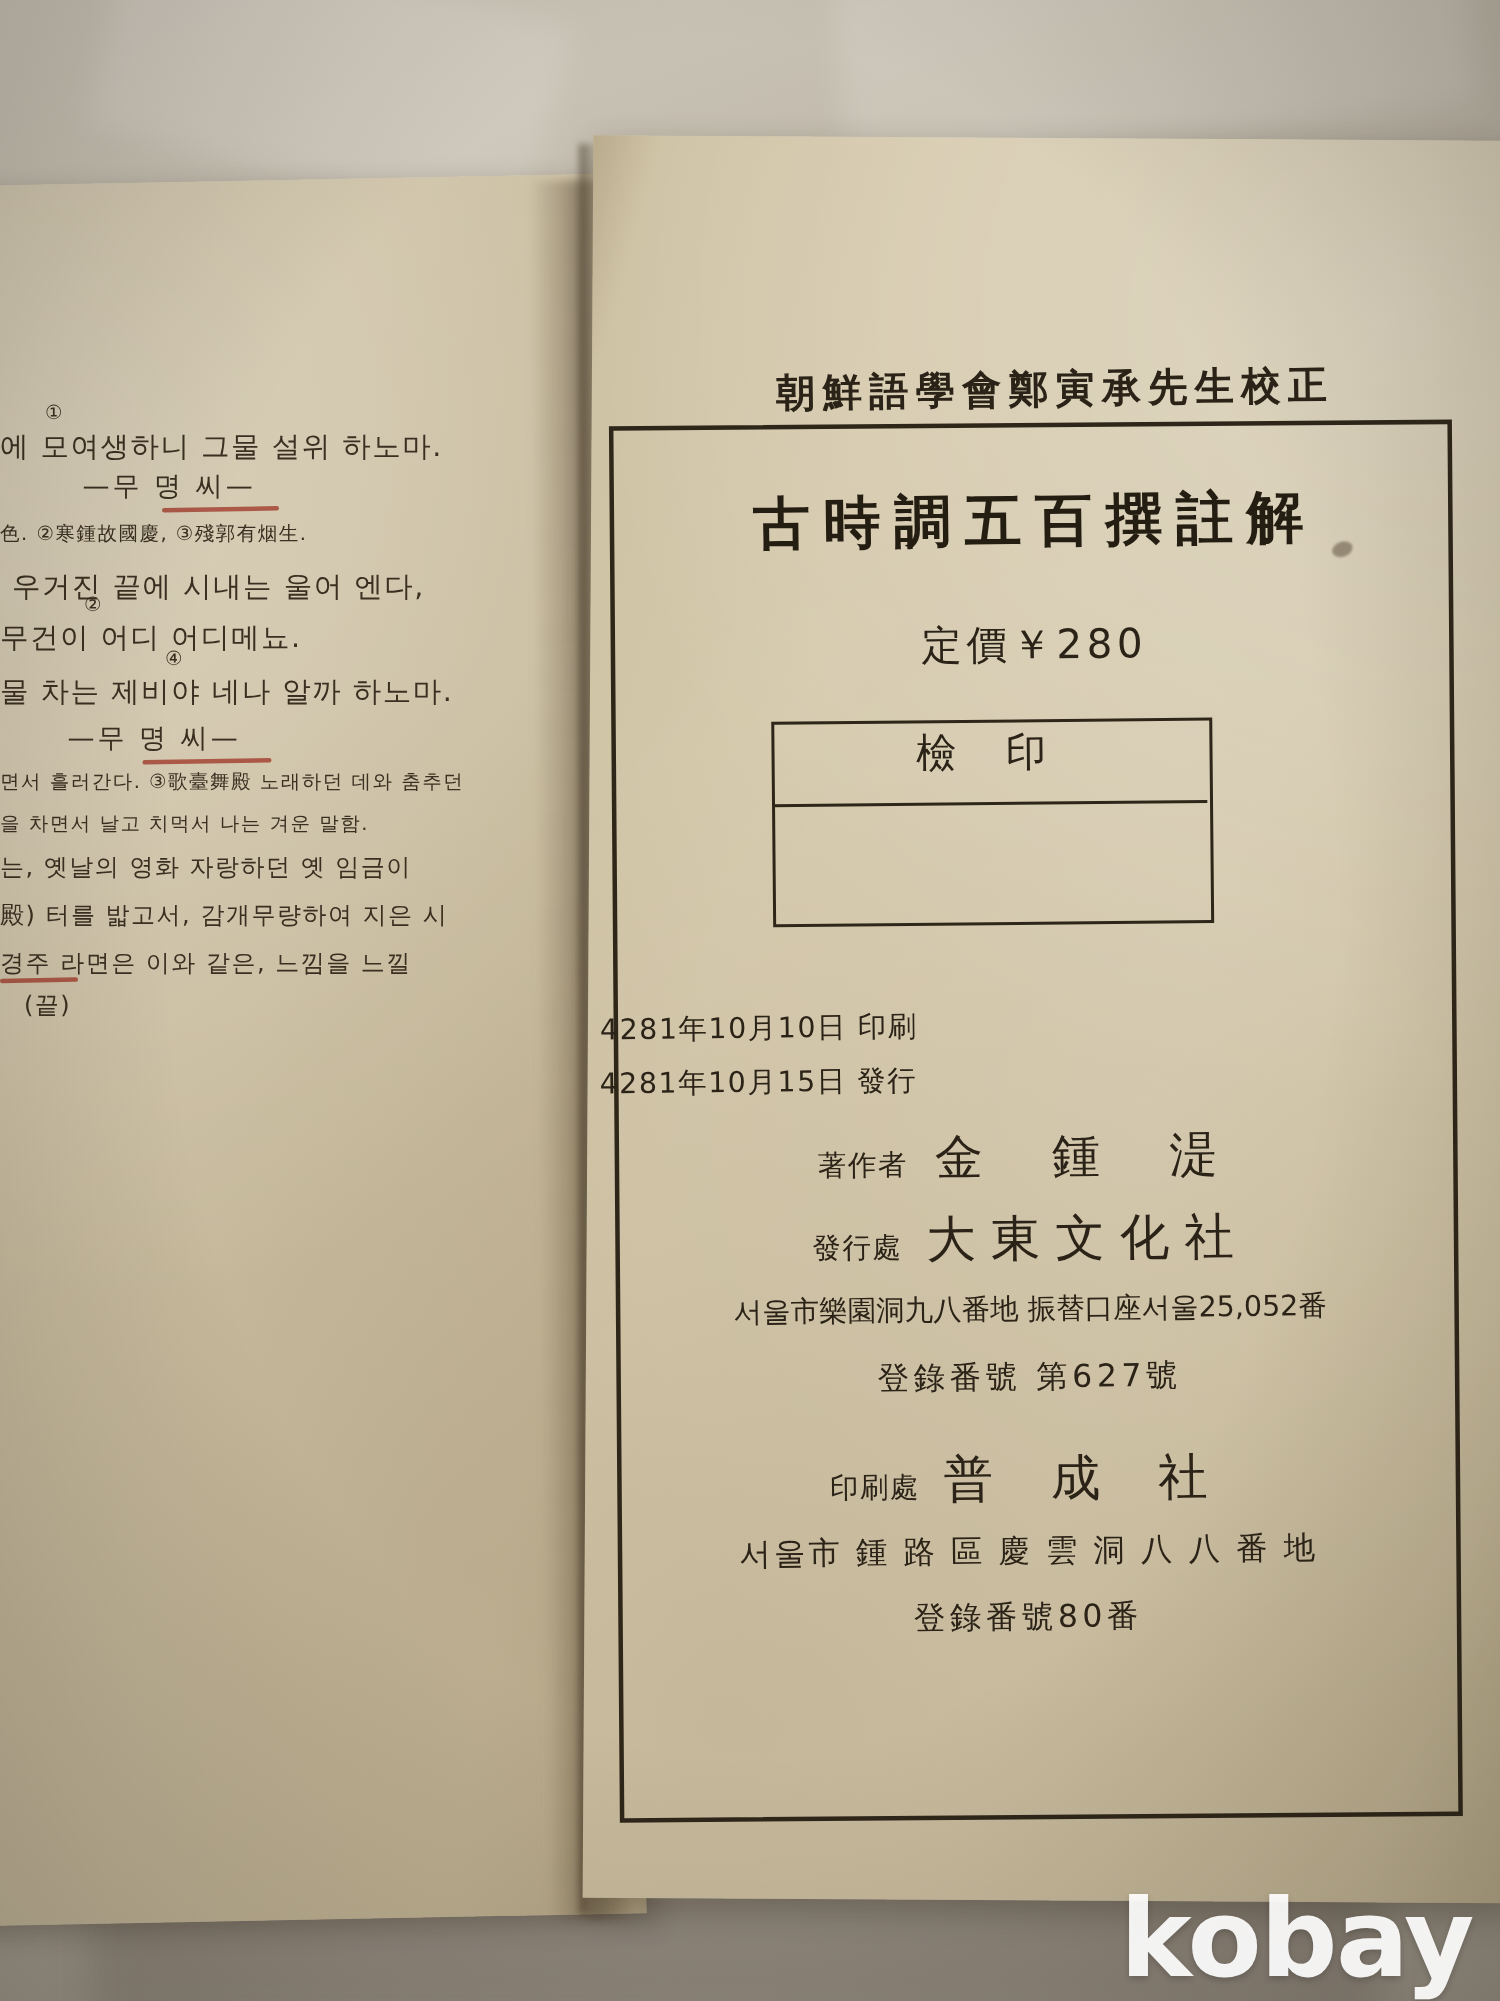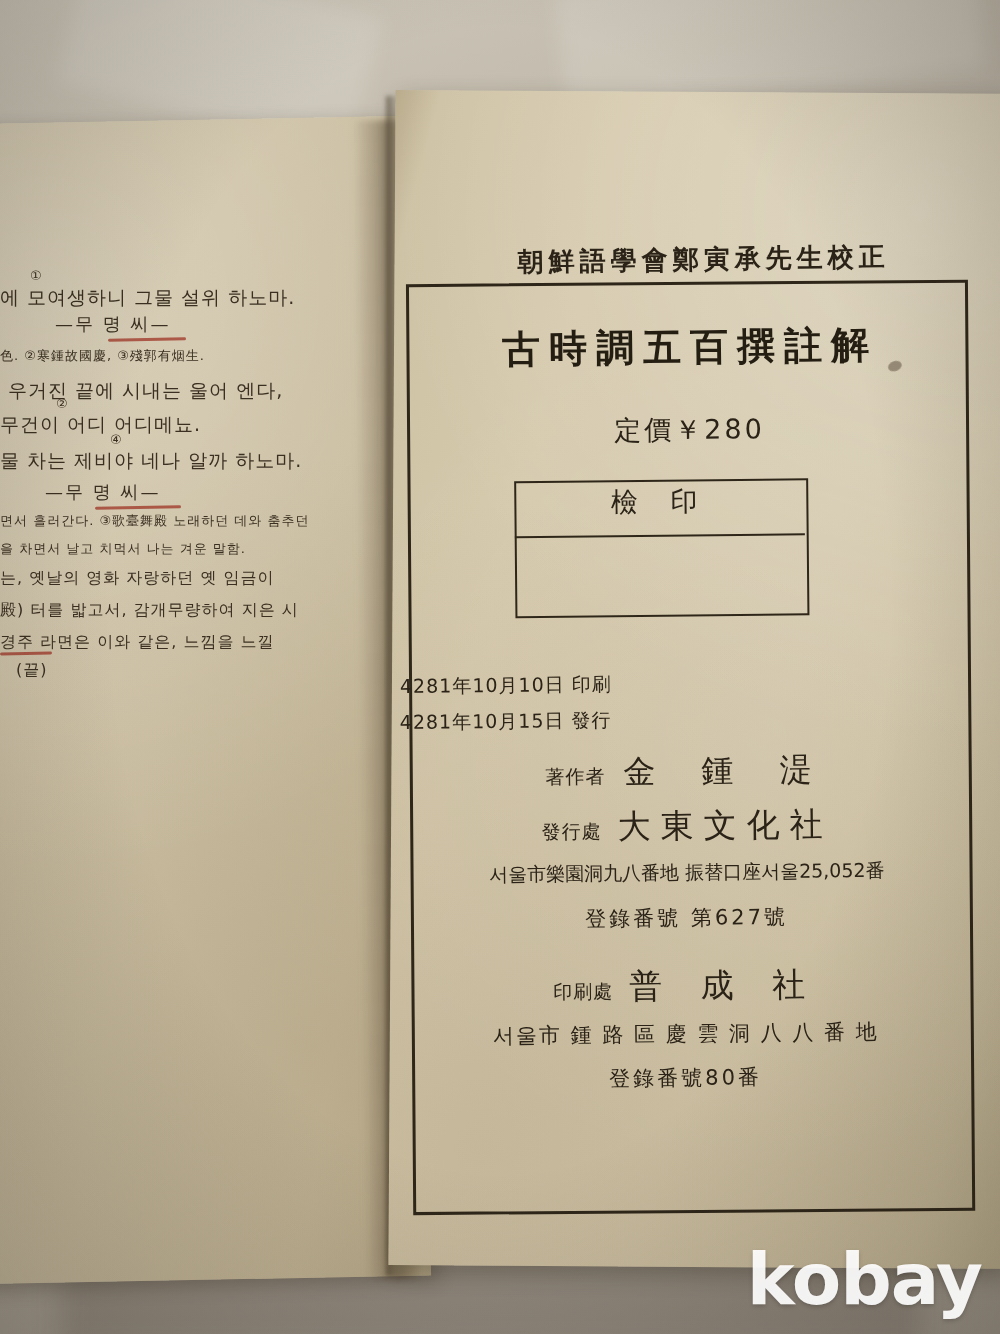--- a/index.html
+++ b/index.html
@@ -252,21 +252,21 @@
     background: rgba(70,58,40,0.45);
     border-radius: 50%;
     transform: rotate(-20deg);
     filter: blur(0.6px);
   }
 
   
   .watermark {
     position: absolute;
     right: 18px;
-    bottom: 13px;
+    bottom: 0;
     font-family: "DejaVu Sans", sans-serif;
     font-size: 72px;
     font-weight: bold;
     color: rgba(255,255,255,0.92);
     letter-spacing: -1px;
     text-shadow: 0 2px 4px rgba(0,0,0,0.18);
   }
 
   
   .vignette {

